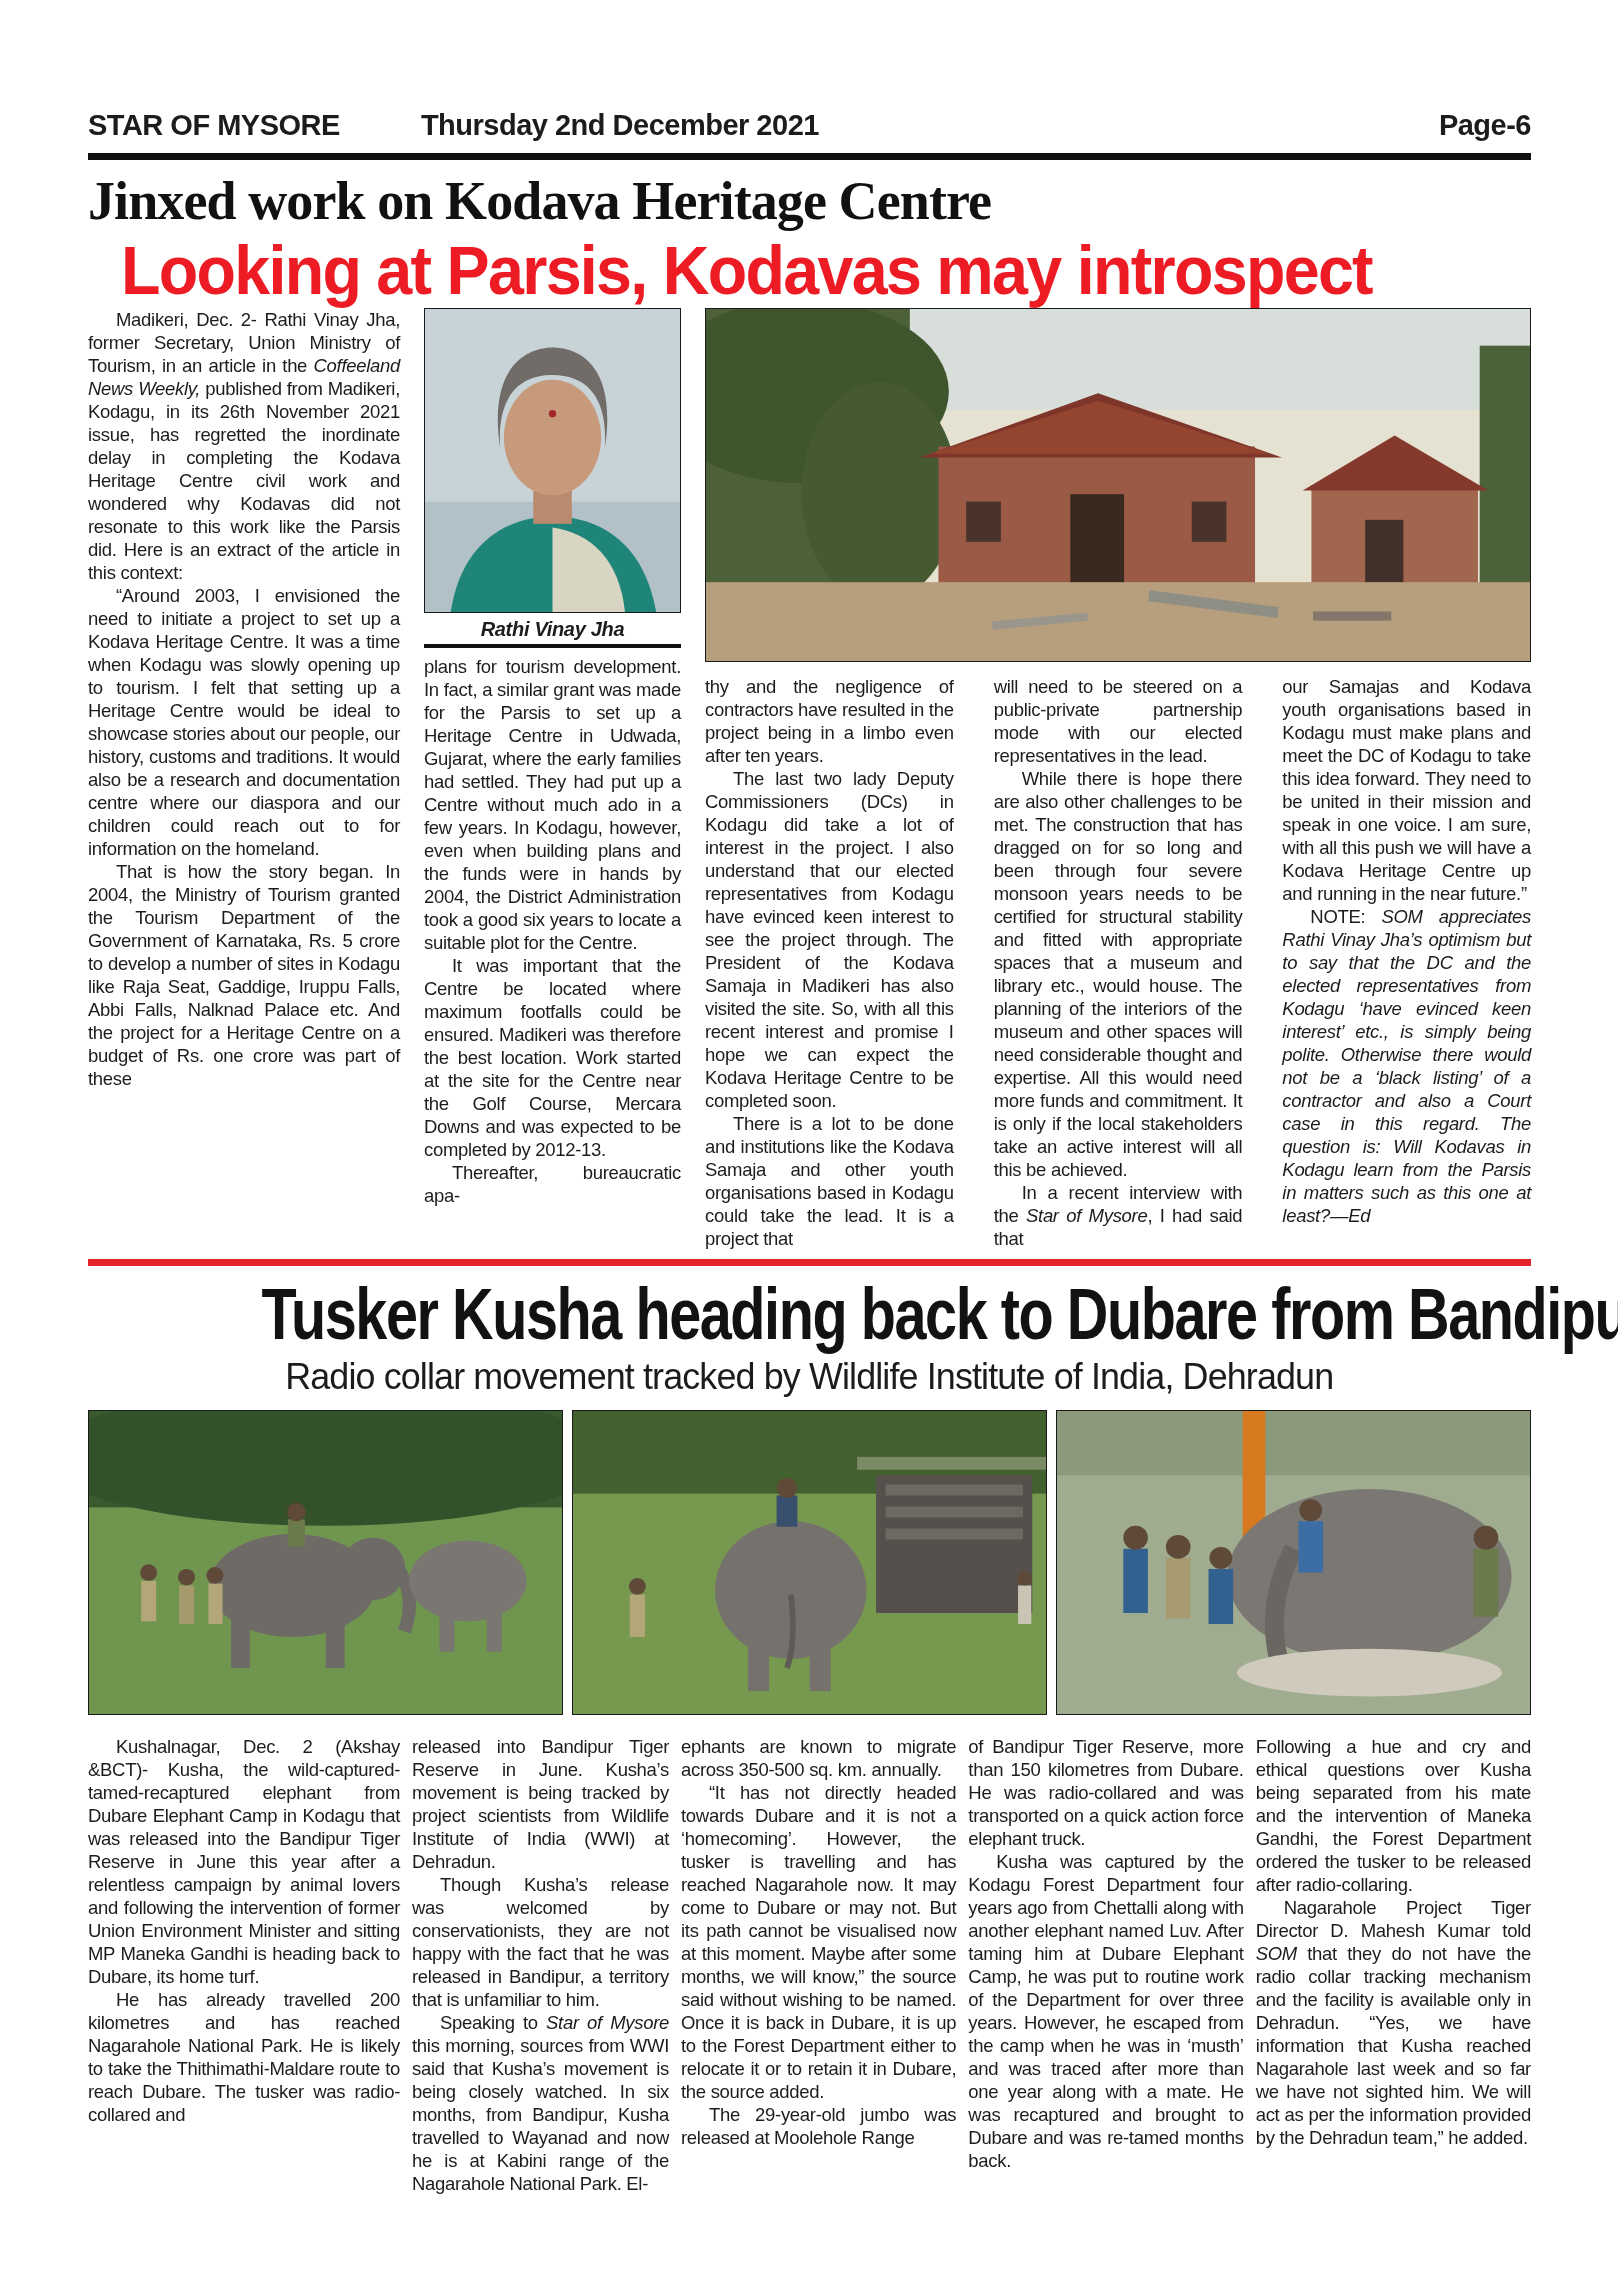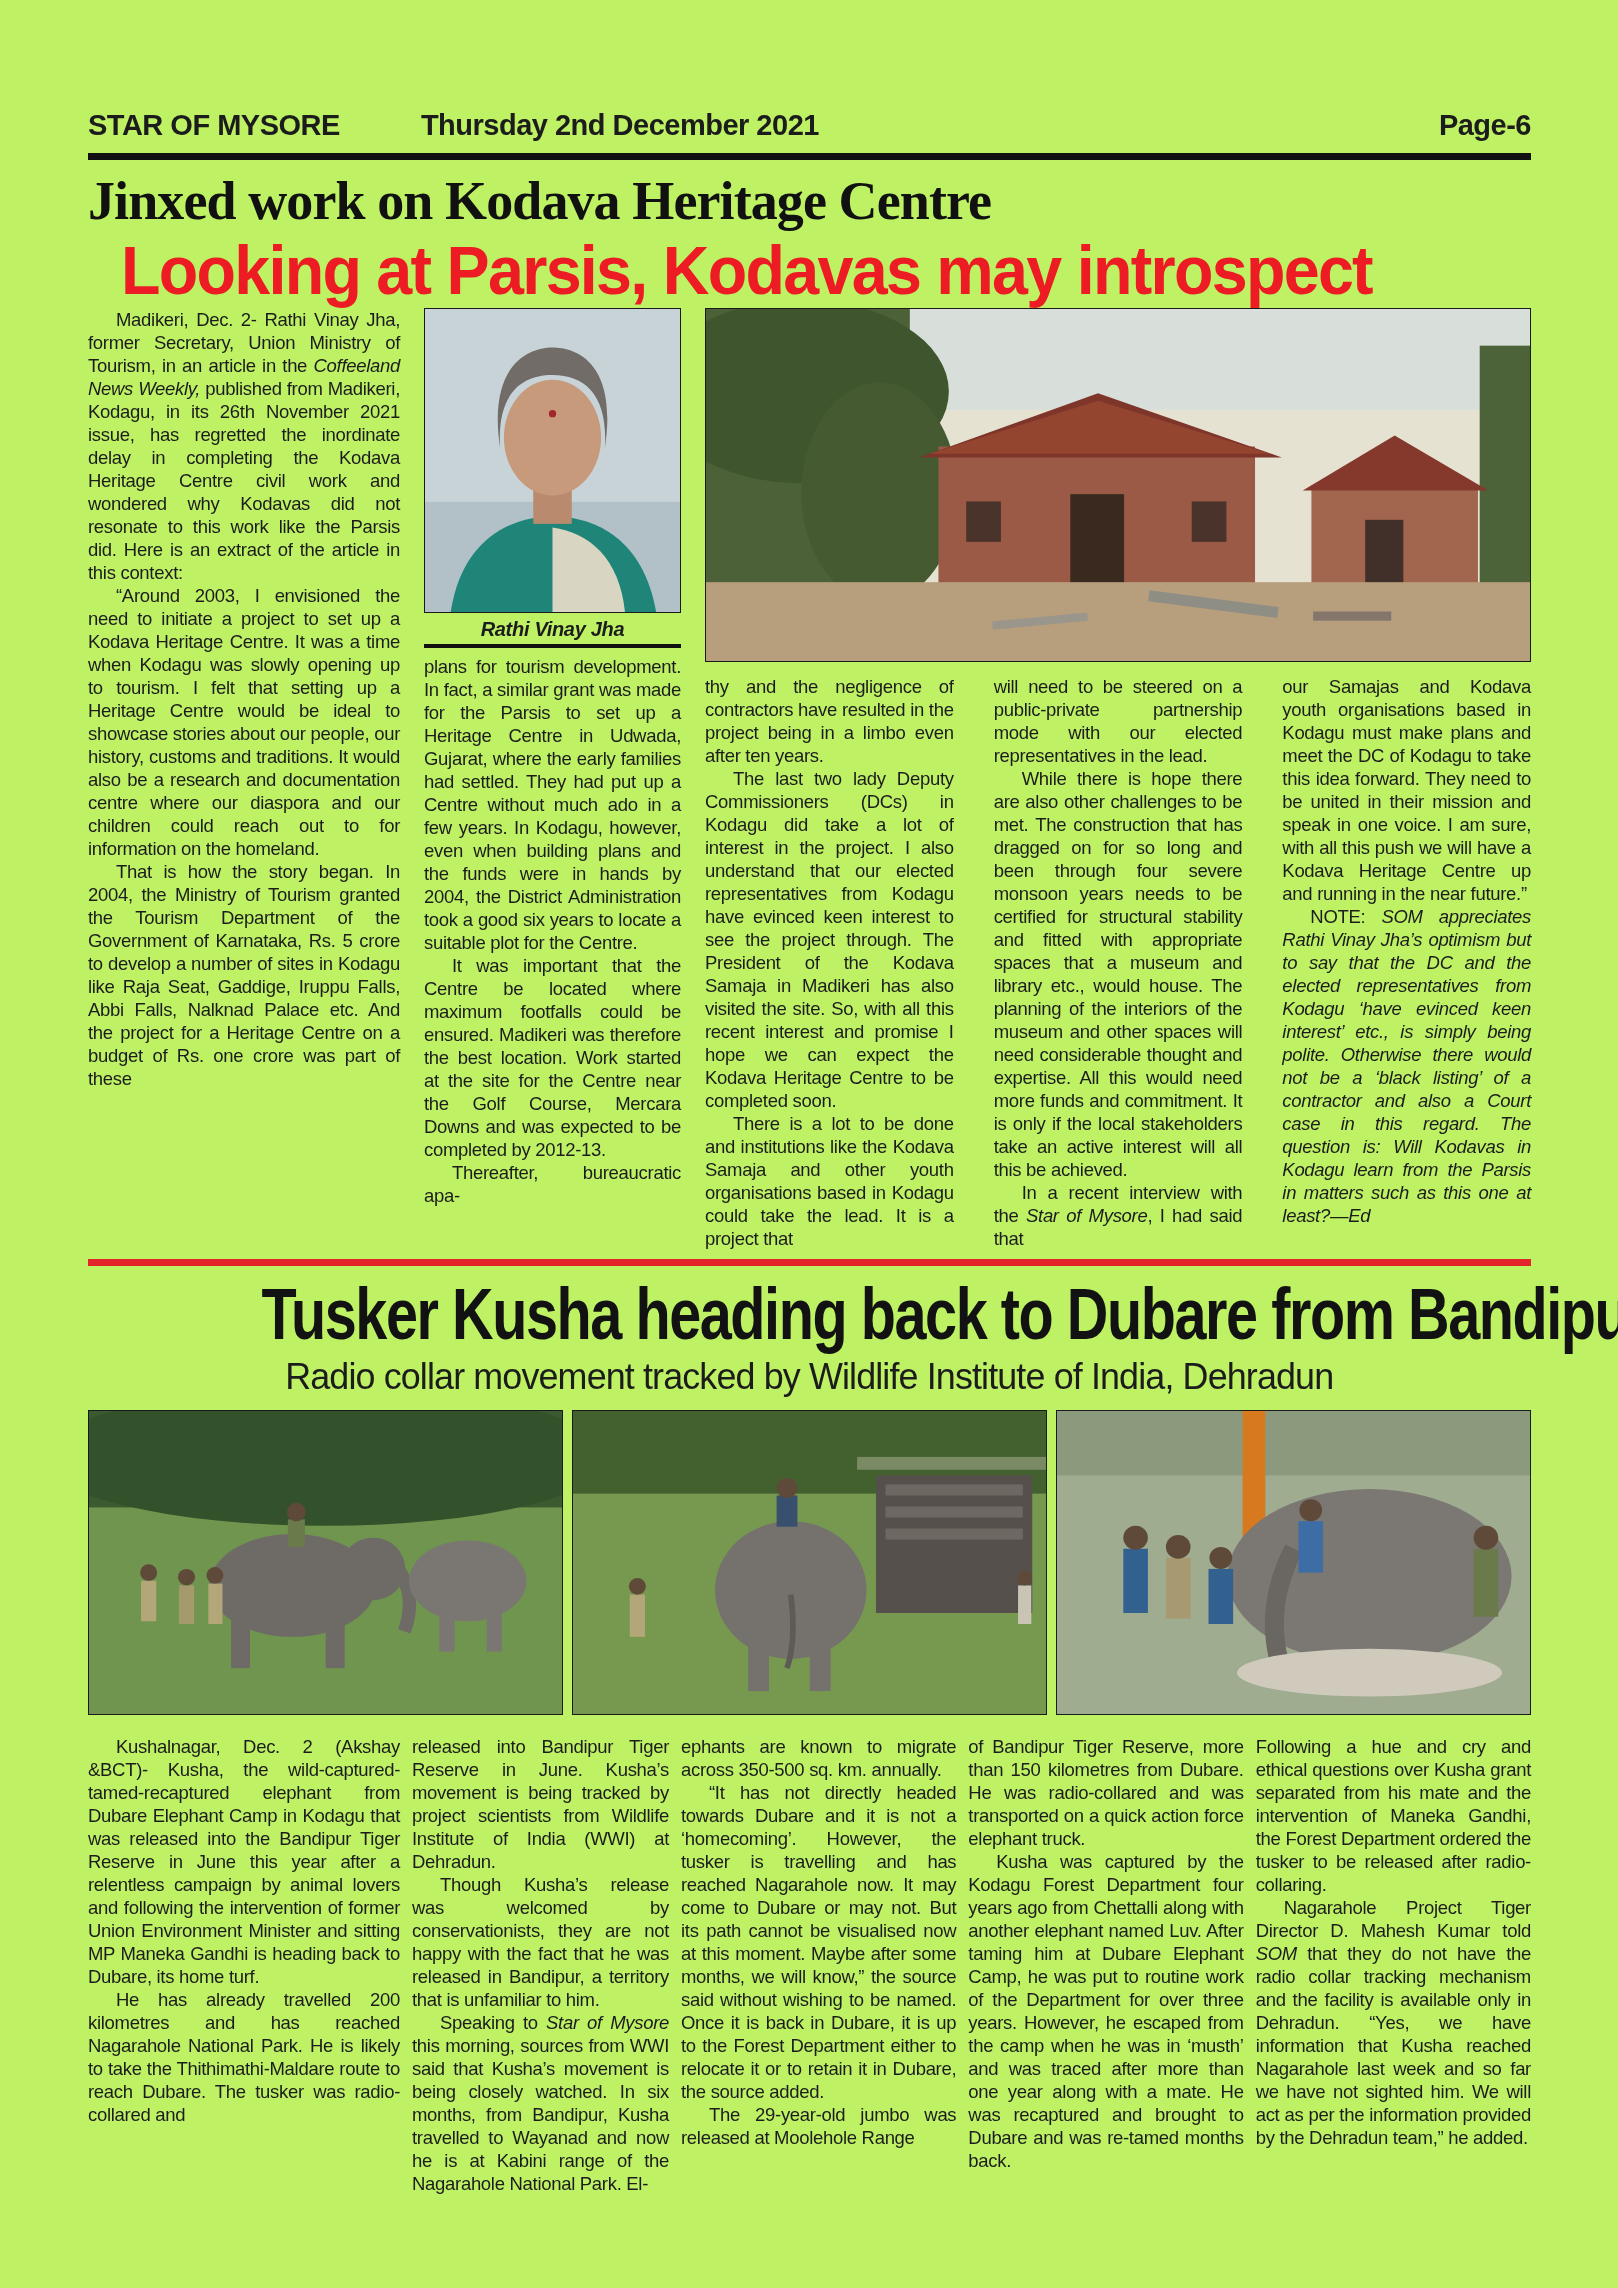--- a/index.html
+++ b/index.html
@@ -1,20 +1,20 @@
 <!DOCTYPE html>
 <html style="font-size:14.8px"><head>
 <meta charset="utf-8">
 <style>
   html,body{margin:0;padding:0;background:#888;}
   .page{
     position:relative;
     width:1619px;height:2289px;
     margin:0 auto;
-    background:#bef264;
+    background:#ffffff;
     box-sizing:border-box;
     padding:109px 88px 0 88px;
     overflow:hidden;
     font-family:"Liberation Sans", sans-serif;
     color:#1c1c1c;
   }
   
   .masthead-row{display:flex;align-items:baseline;font-weight:bold;font-size:29px;line-height:33px;letter-spacing:-0.5px;}
   .masthead-row .date{margin-left:81px;}
   .masthead-row .pageno{margin-left:auto;}
@@ -259,19 +259,19 @@
     <div class="col colflex">
         <p class="para noind"><span>ephants are known to migrate across 350-500 sq. km. annually.</span></p>
         <p class="para"><span>“It has not directly headed towards Dubare and it is not a ‘homecoming’. However, the tusker is travelling and has reached Nagarahole now. It may come to Dubare or may not. But its path cannot be visualised now at this moment. Maybe after some months, we will know,” the source said without wishing to be named. Once it is back in Dubare, it is up to the Forest Department either to relocate it or to retain it in Dubare, the source added.</span></p>
         <p class="para"><span>The 29-year-old jumbo was released at Moolehole Range</span></p>
       </div>
     <div class="col colflex">
         <p class="para noind"><span>of Bandipur Tiger Reserve, more than 150 kilometres from Dubare. He was radio-collared and was transported on a quick action force elephant truck.</span></p>
         <p class="para"><span>Kusha was captured by the Kodagu Forest Department four years ago from Chettalli along with another elephant named Luv. After taming him at Dubare Elephant Camp, he was put to routine work of the Department for over three years. However, he escaped from the camp when he was in ‘musth’ and was traced after more than one year along with a mate. He was recaptured and brought to Dubare and was re-tamed months back.</span></p>
       </div>
     <div class="col colflex">
-        <p class="para noind"><span>Following a hue and cry and ethical questions over Kusha grant separated from his mate and the intervention of Maneka Gandhi, the Forest Department ordered the tusker to be released after radio-collaring.</span></p>
+        <p class="para noind"><span>Following a hue and cry and ethical questions over Kusha being separated from his mate and the intervention of Maneka Gandhi, the Forest Department ordered the tusker to be released after radio-collaring.</span></p>
         <p class="para"><span>Nagarahole Project Tiger Director D. Mahesh Kumar told </span><span class="i">SOM</span><span> that they do not have the radio collar tracking mechanism and the facility is available only in Dehradun. “Yes, we have information that Kusha reached Nagarahole last week and so far we have not sighted him. We will act as per the information provided by the Dehradun team,” he added.</span></p>
       </div>
   </section>
 
 </div>
 
 
 </body></html>

